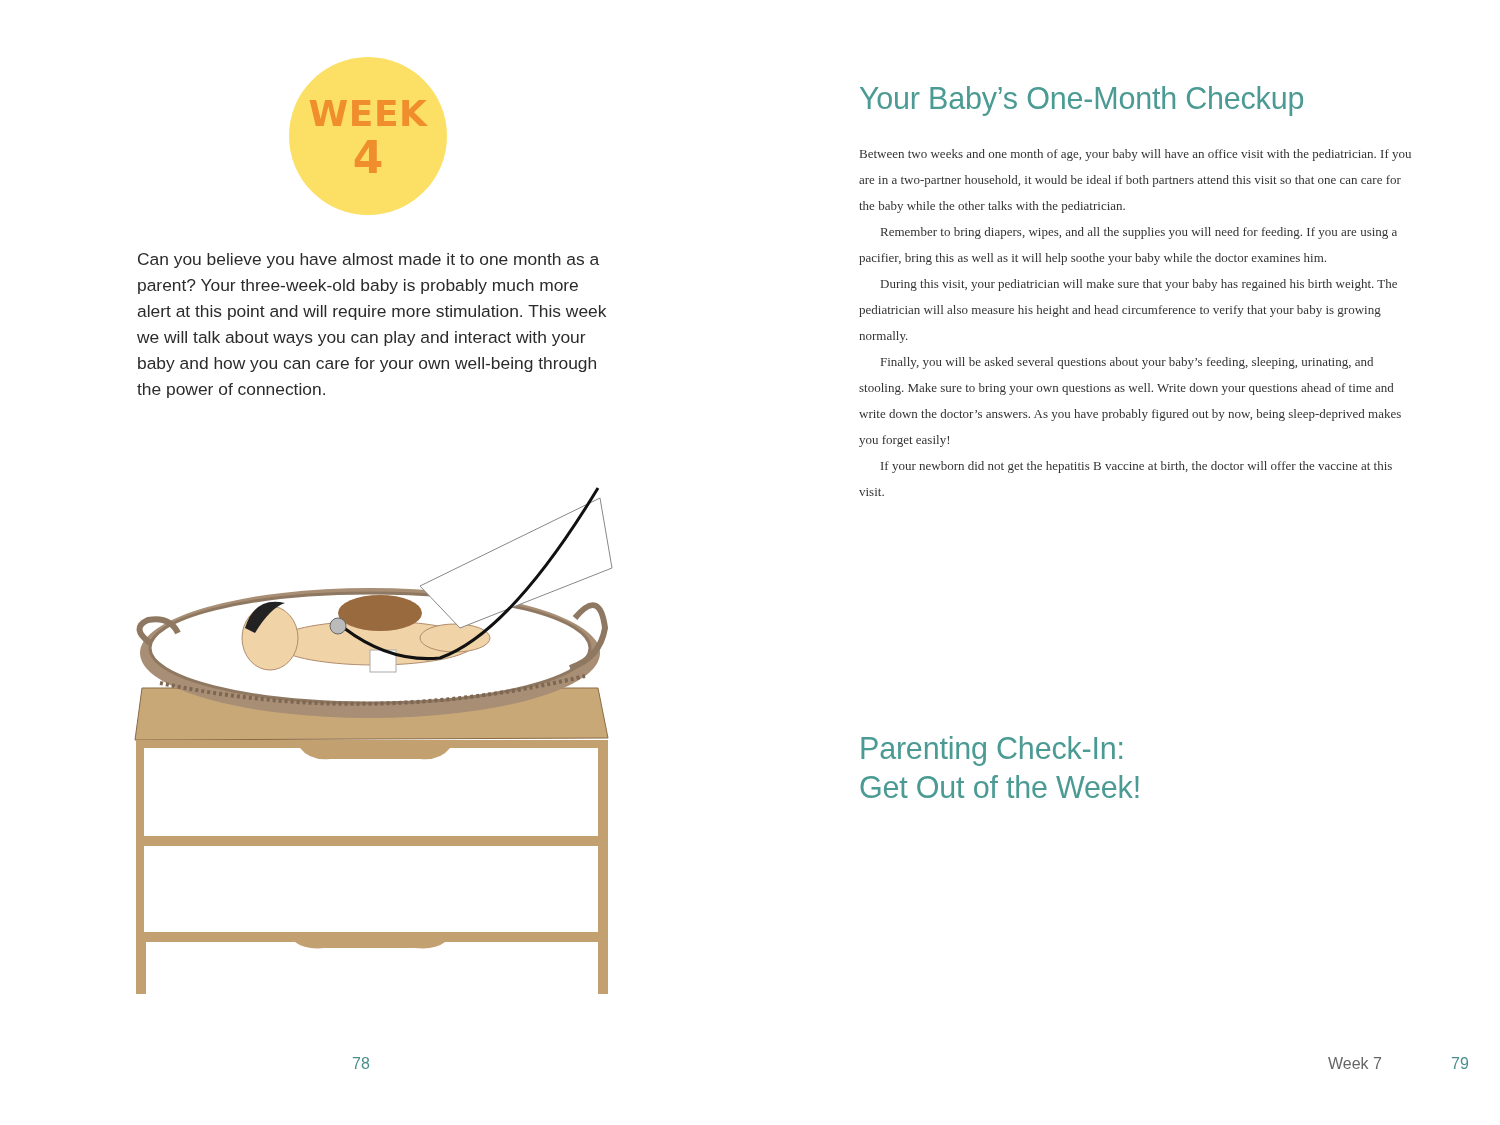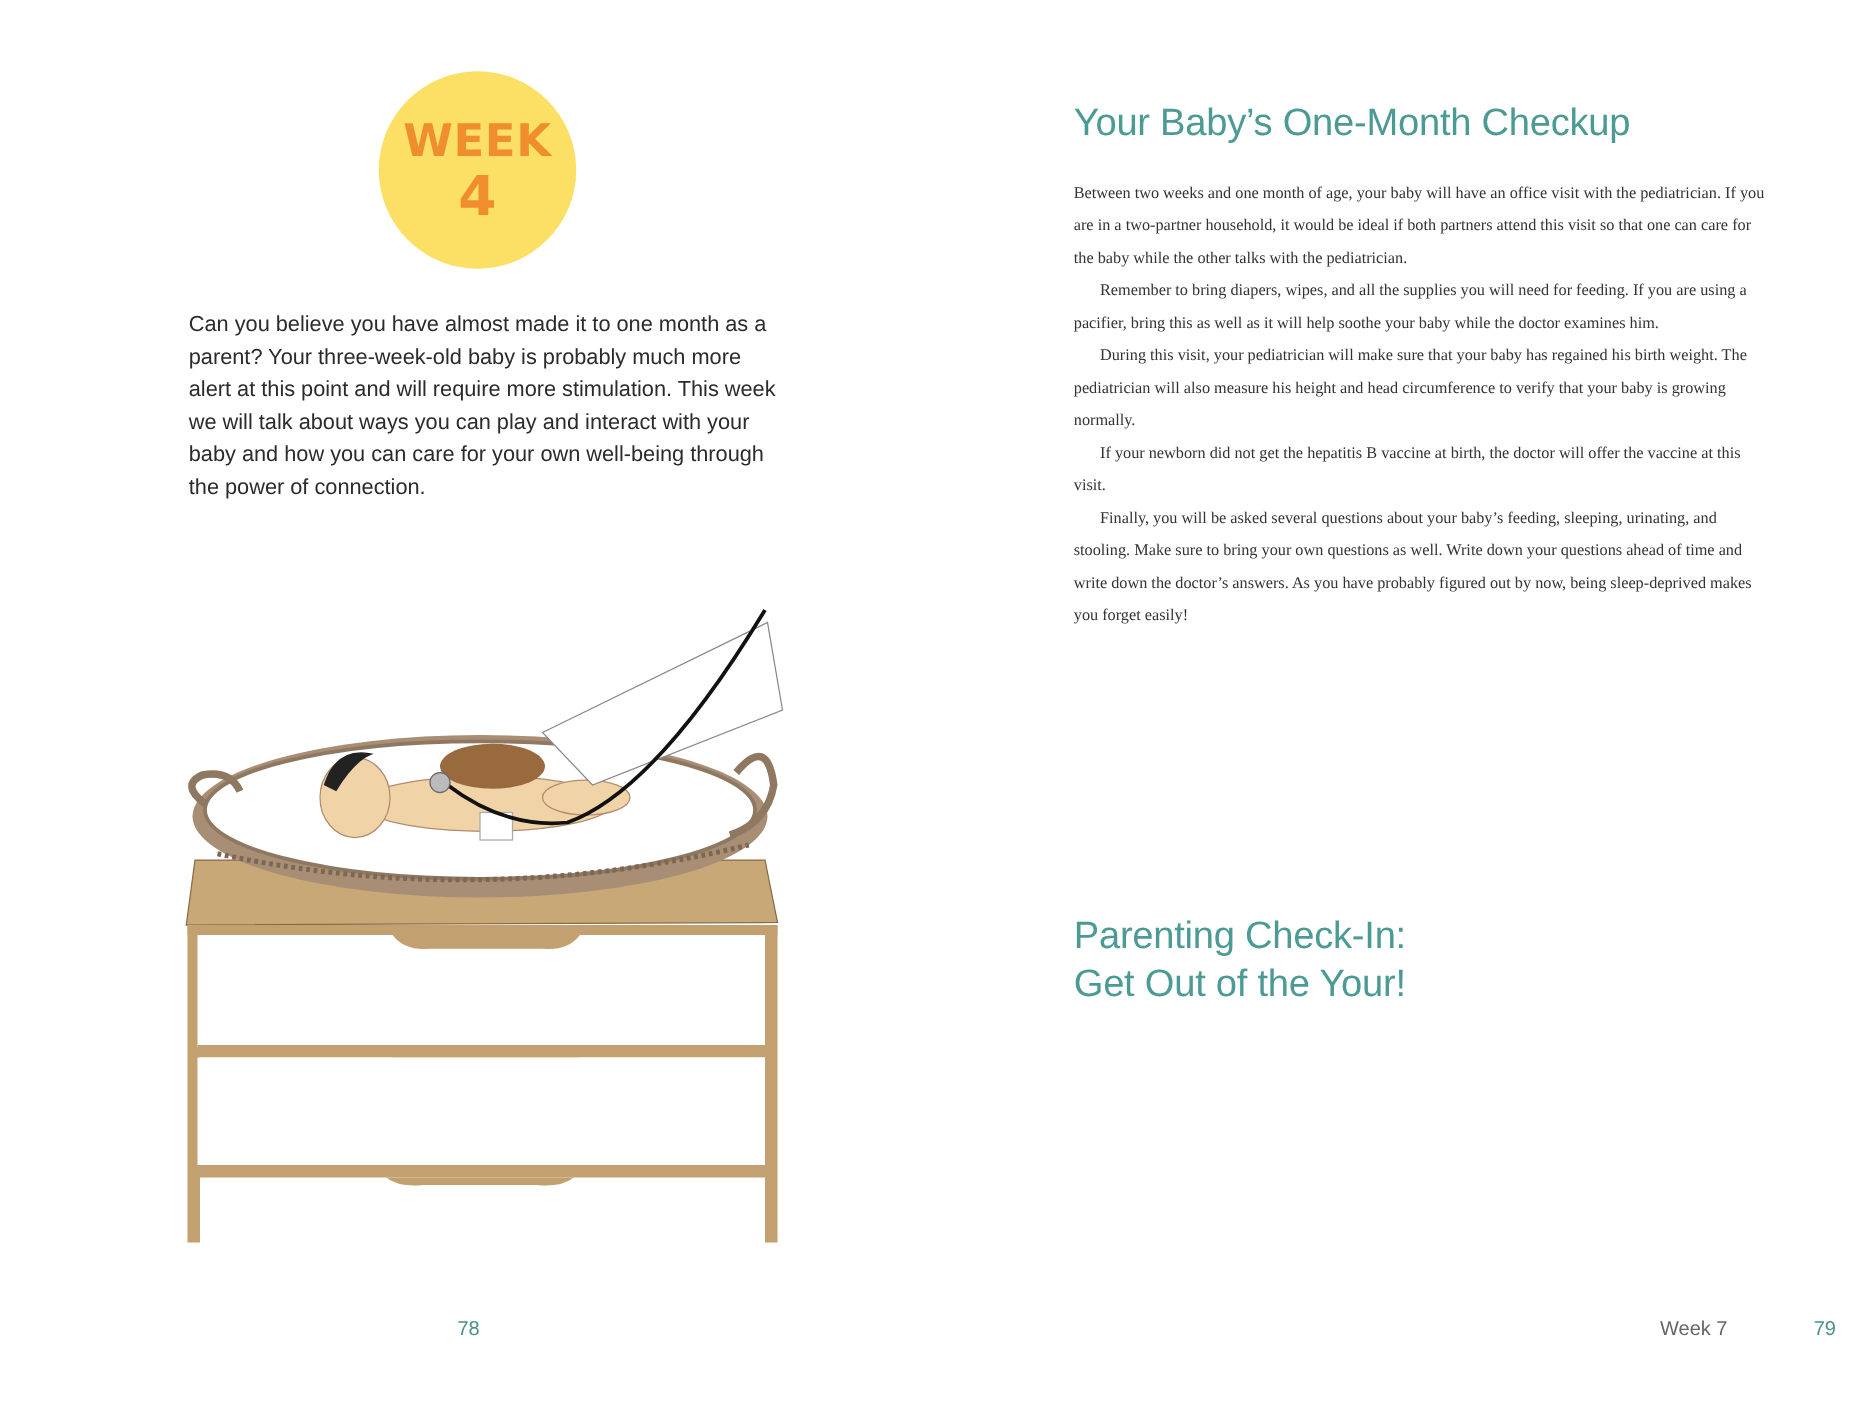--- a/index.html
+++ b/index.html
@@ -1,19 +1,19 @@
 <!DOCTYPE html>
 <html><head>
   <meta charset="utf-8">
   <style>
     html, body { margin: 0; padding: 0; background: #ffffff; }
     body { width: 1500px; height: 1125px; position: relative; overflow: hidden; }
 
     .page { position: absolute; top: 0; height: 1125px; }
-    .page-left { left: 0; width: 750px; margin-left: 14px; }
+    .page-left { left: 0; width: 750px; }
     .page-right { left: 750px; width: 750px; }
 
     
     .week-badge {
       position: absolute; left: 289px; top: 57px; width: 158px; height: 158px;
       border-radius: 50%; background: #fbe065;
       display: flex; flex-direction: column; align-items: center; justify-content: center;
       color: #f08e2e; font-family: "DejaVu Sans", sans-serif; font-weight: bold;
     }
     .week-badge .wk { font-size: 36px; letter-spacing: 0.5px; line-height: 1; margin-top: 4px; }
@@ -105,27 +105,27 @@
   <div class="folio folio-left">78</div>
 </div>
 
 <div class="page page-right">
   <h2 class="heading h-checkup">Your Baby’s One-Month Checkup</h2>
 
   <div class="body-text bt-checkup">
     <p>Between two weeks and one month of age, your baby will have an office visit with the pediatrician. If you are in a two-partner household, it would be ideal if both partners attend this visit so that one can care for the baby while the other talks with the pediatrician.</p>
     <p class="indent">Remember to bring diapers, wipes, and all the supplies you will need for feeding. If you are using a pacifier, bring this as well as it will help soothe your baby while the doctor examines him.</p>
     <p class="indent">During this visit, your pediatrician will make sure that your baby has regained his birth weight. The pediatrician will also measure his height and head circumference to verify that your baby is growing normally.</p>
+    <p class="indent">Finally, you will be asked several questions about your baby’s feeding, sleeping, urinating, and stooling. Make sure to bring your own questions as well. Write down your questions ahead of time and write down the doctor’s answers. As you have probably figured out by now, being sleep-deprived makes you forget easily!</p>
     <p class="indent">If your newborn did not get the hepatitis B vaccine at birth, the doctor will offer the vaccine at this visit.</p>
-    <p class="indent">Finally, you will be asked several questions about your baby’s feeding, sleeping, urinating, and stooling. Make sure to bring your own questions as well. Write down your questions ahead of time and write down the doctor’s answers. As you have probably figured out by now, being sleep-deprived makes you forget easily!</p>
   </div>
 
   <h2 class="heading h-parenting">
     <span>Parenting Check-In:</span><br>
-    <span>Get Out of the Your!</span>
+    <span>Get Out of the Week!</span>
   </h2>
 
   <div class="body-text bt-parenting">
   </div>
 
   <div class="running-head">Week 7</div>
   <div class="folio folio-right">79</div>
 </div>
 
 </body></html>

